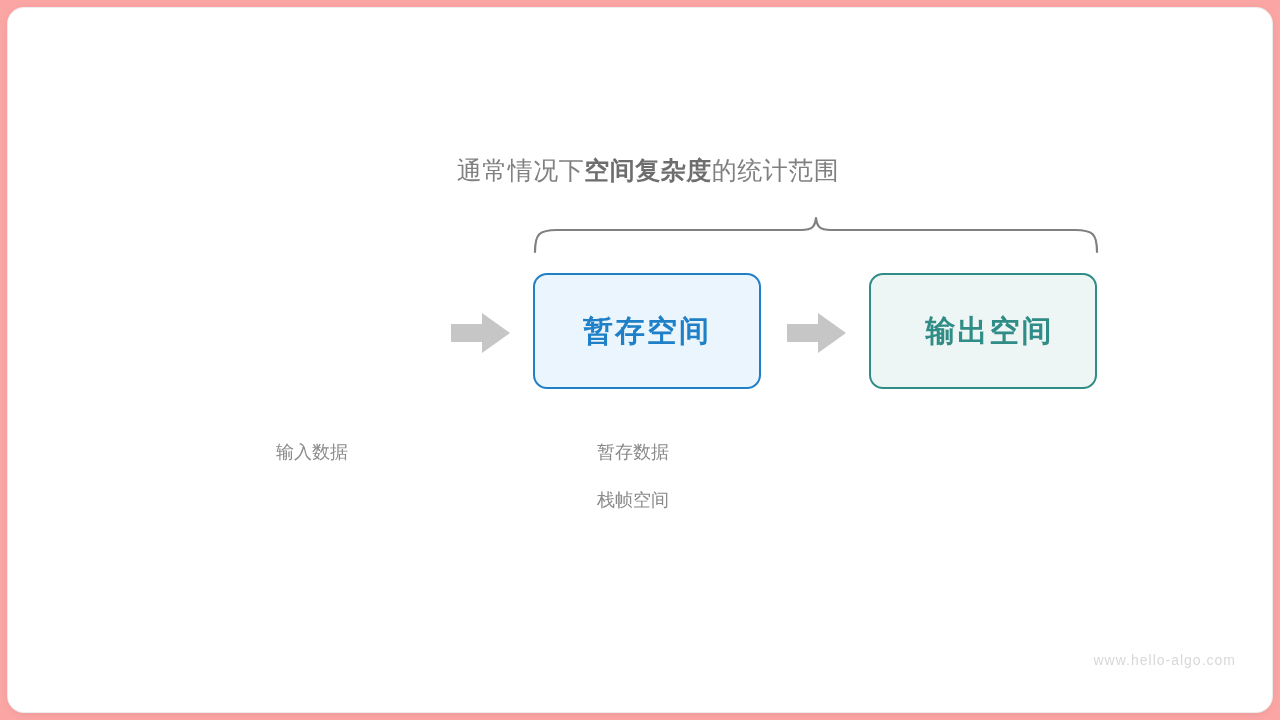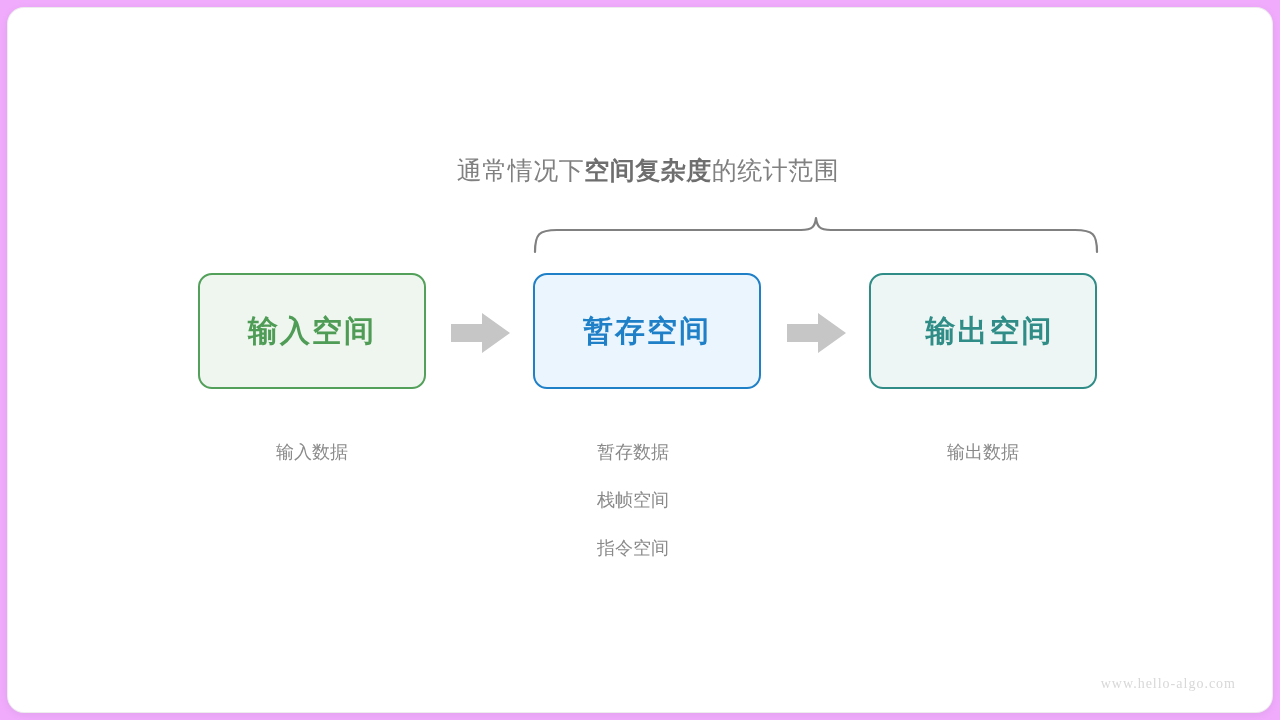--- a/index.html
+++ b/index.html
@@ -11,21 +11,21 @@
     width: 1280px;
     height: 720px;
     overflow: hidden;
     font-family: "Liberation Sans", "DejaVu Sans", sans-serif;
   }
 
   #canvas {
     position: relative;
     width: 1280px;
     height: 720px;
-    background: #f0abfc;
+    background: #fca5a5;
   }
 
   
   .card {
     position: absolute;
     left: 8px;
     top: 8px;
     width: 1264px;
     height: 704px;
     background: #ffffff;
@@ -114,22 +114,22 @@
     white-space: nowrap;
   }
   .caption-input  { left: 190px; }
   .caption-buffer { left: 511px; }
   .caption-output { left: 861px; }
 
   
   .watermark {
     position: absolute;
     right: 36px;
-    bottom: 20px;
-    font-family: Liberation Serif, serif;
+    bottom: 44px;
+    font-family: Liberation Sans, sans-serif;
     font-size: 14px;
     letter-spacing: 1px;
     color: #d8d8d8;
   }
 </style>
 </head>
 <body>
 
 <div id="canvas">
 
@@ -142,23 +142,20 @@
     <svg class="brace" viewBox="0 0 610 60" xmlns="http://www.w3.org/2000/svg">
       <path d="M 22 48
                C 22 30, 26 26, 44 26
                L 288 26
                C 300 26, 302 22, 303 14
                C 304 22, 306 26, 318 26
                L 562 26
                C 580 26, 584 30, 584 48" fill="none" stroke="#808080" stroke-width="2.2" stroke-linecap="round" stroke-linejoin="round"></path>
     </svg>
 
-    <div class="box box-input">
-      <span class="box-label">输入空间</span>
-    </div>
 
     <svg class="arrow arrow-1" viewBox="0 0 60 44" xmlns="http://www.w3.org/2000/svg">
       <path d="M 0 13 L 31 13 L 31 2 L 59 22 L 31 42 L 31 31 L 0 31 Z" fill="#c6c6c6"></path>
     </svg>
 
     <div class="box box-buffer">
       <span class="box-label">暂存空间</span>
     </div>
 
     <svg class="arrow arrow-2" viewBox="0 0 60 44" xmlns="http://www.w3.org/2000/svg">
@@ -169,23 +166,19 @@
       <span class="box-label">输出空间</span>
     </div>
 
     <div class="caption-col caption-input">
       <div class="cap-line">输入数据</div>
     </div>
 
     <div class="caption-col caption-buffer">
       <div class="cap-line">暂存数据</div>
       <div class="cap-line">栈帧空间</div>
-      <div class="cap-line">指令空间</div>
     </div>
 
-    <div class="caption-col caption-output">
-      <div class="cap-line">输出数据</div>
-    </div>
 
     <div class="watermark">www.hello-algo.com</div>
 
   </div>
 </div>
 
 </body></html>

